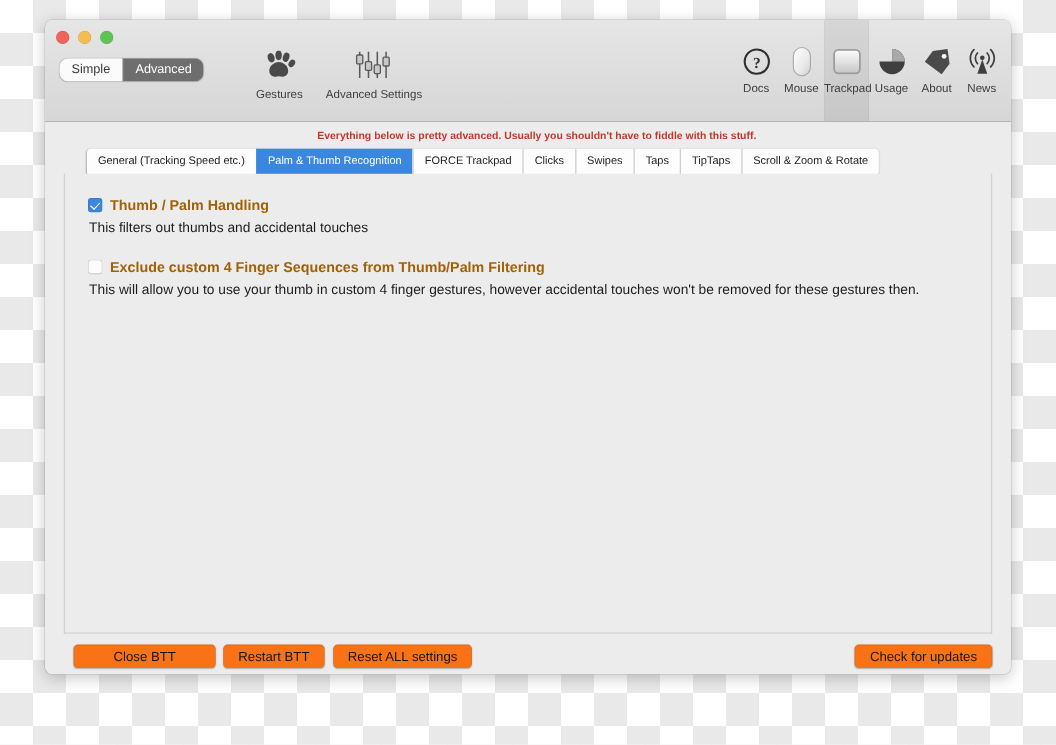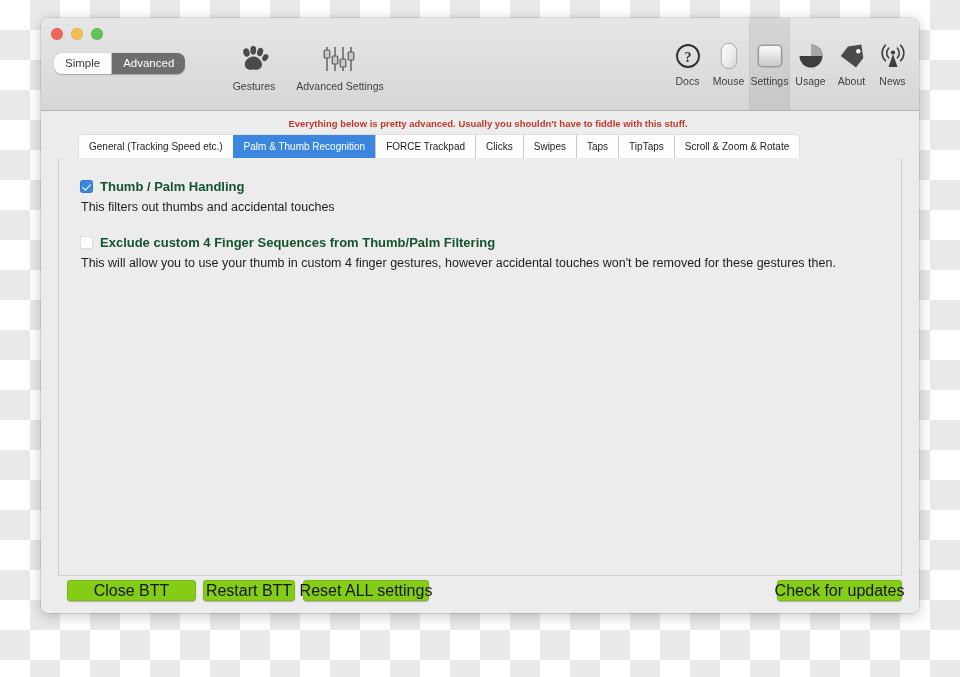--- a/index.html
+++ b/index.html
@@ -223,46 +223,46 @@
     border-width: 0 1.8px 1.8px 0;
     transform: rotate(43deg);
   }
   .cbox.off {
     background: #fcfcfc;
     box-shadow: inset 0 0 0 0.5px rgba(0,0,0,0.22), 0 0.5px 0.5px rgba(0,0,0,0.08);
   }
   .pref-title {
     font-size: 13px;
     font-weight: bold;
-    color: #14532d;
+    color: #a16207;
   }
   .pref-desc {
     margin-top: 6px;
     margin-left: 1px;
     font-size: 12.5px;
     color: #1d1d1d;
   }
 
   
   #buttonbar {
     position: absolute;
     left: 0;
     right: 0;
     bottom: 0;
     height: 37px;
   }
   .btn {
     position: absolute;
-    top: 4px;
+    top: 10px;
     height: 21px;
     box-sizing: border-box;
-    background: #84cc16;
+    background: #f97316;
     border-radius: 4px;
     box-shadow: 0 0.5px 1.2px rgba(0,0,0,0.26), inset 0 0 0 0.5px rgba(0,0,0,0.16);
-    font-size: 16px;
+    font-size: 12px;
     color: #161616;
     display: flex;
     align-items: center;
     justify-content: center;
     white-space: nowrap;
   }
 </style>
 </head>
 <body>
 
@@ -350,21 +350,21 @@
           <svg width="26" height="24" viewBox="0 0 26 24">
             <defs>
               <linearGradient id="tg" x1="0" y1="0" x2="0" y2="1">
                 <stop offset="0%" stop-color="#fdfdfd"></stop>
                 <stop offset="100%" stop-color="#c6c6c6"></stop>
               </linearGradient>
             </defs>
             <rect x="1.3" y="1.3" width="23.4" height="21.4" rx="4" fill="url(#tg)" stroke="#9b9b9b" stroke-width="1.6"></rect>
           </svg>
         </div>
-        <div class="tb-label">Settings</div>
+        <div class="tb-label">Trackpad</div>
       </div>
 
       <div class="tb-ritem">
         <div class="tb-glyph">
           <svg width="26" height="26" viewBox="0 0 26 26">
             <path d="M13 13 L13 1.5 A11.5 11.5 0 1 1 1.5 13 Z" fill="#3f3f3f"></path>
             <path d="M13 13 L24.5 13 A11.5 11.5 0 0 0 13 1.5 Z" fill="#a8a8a8"></path>
           </svg>
         </div>
         <div class="tb-label">Usage</div>

